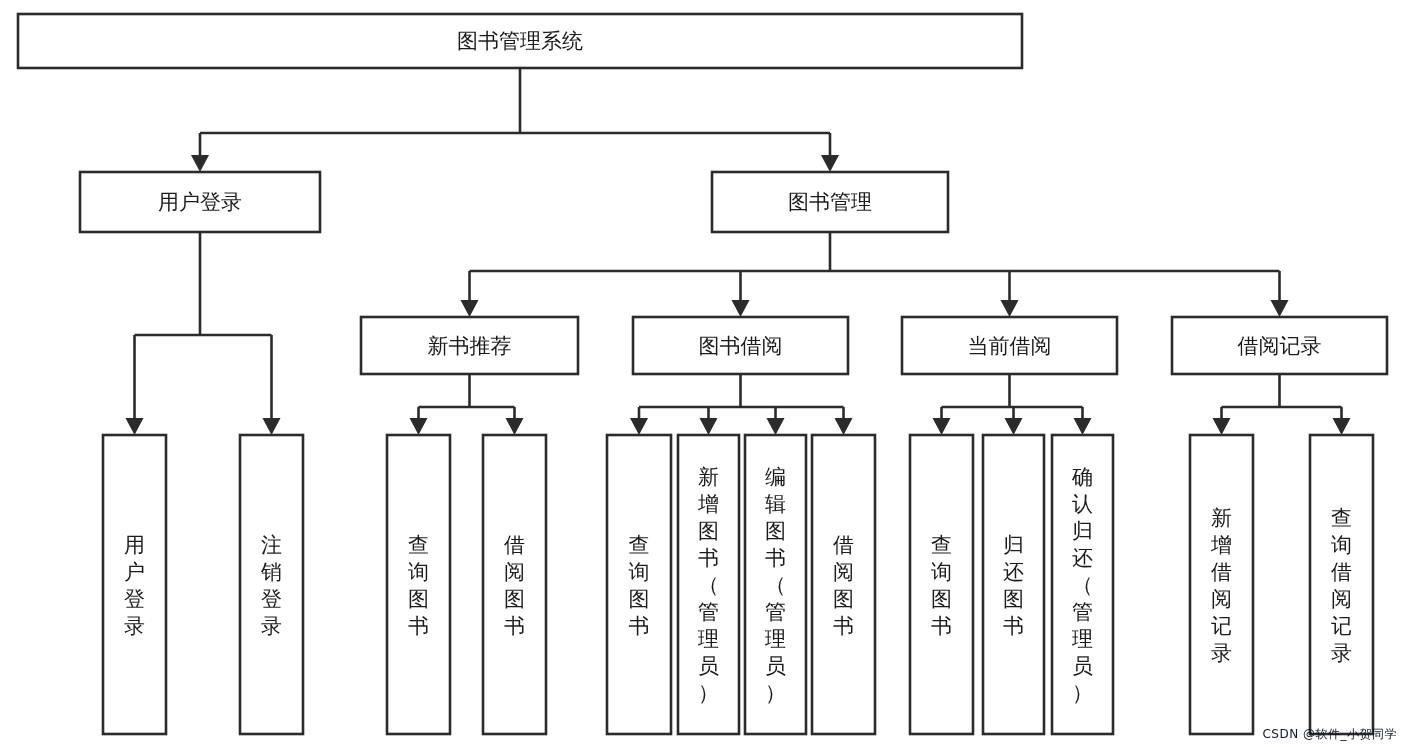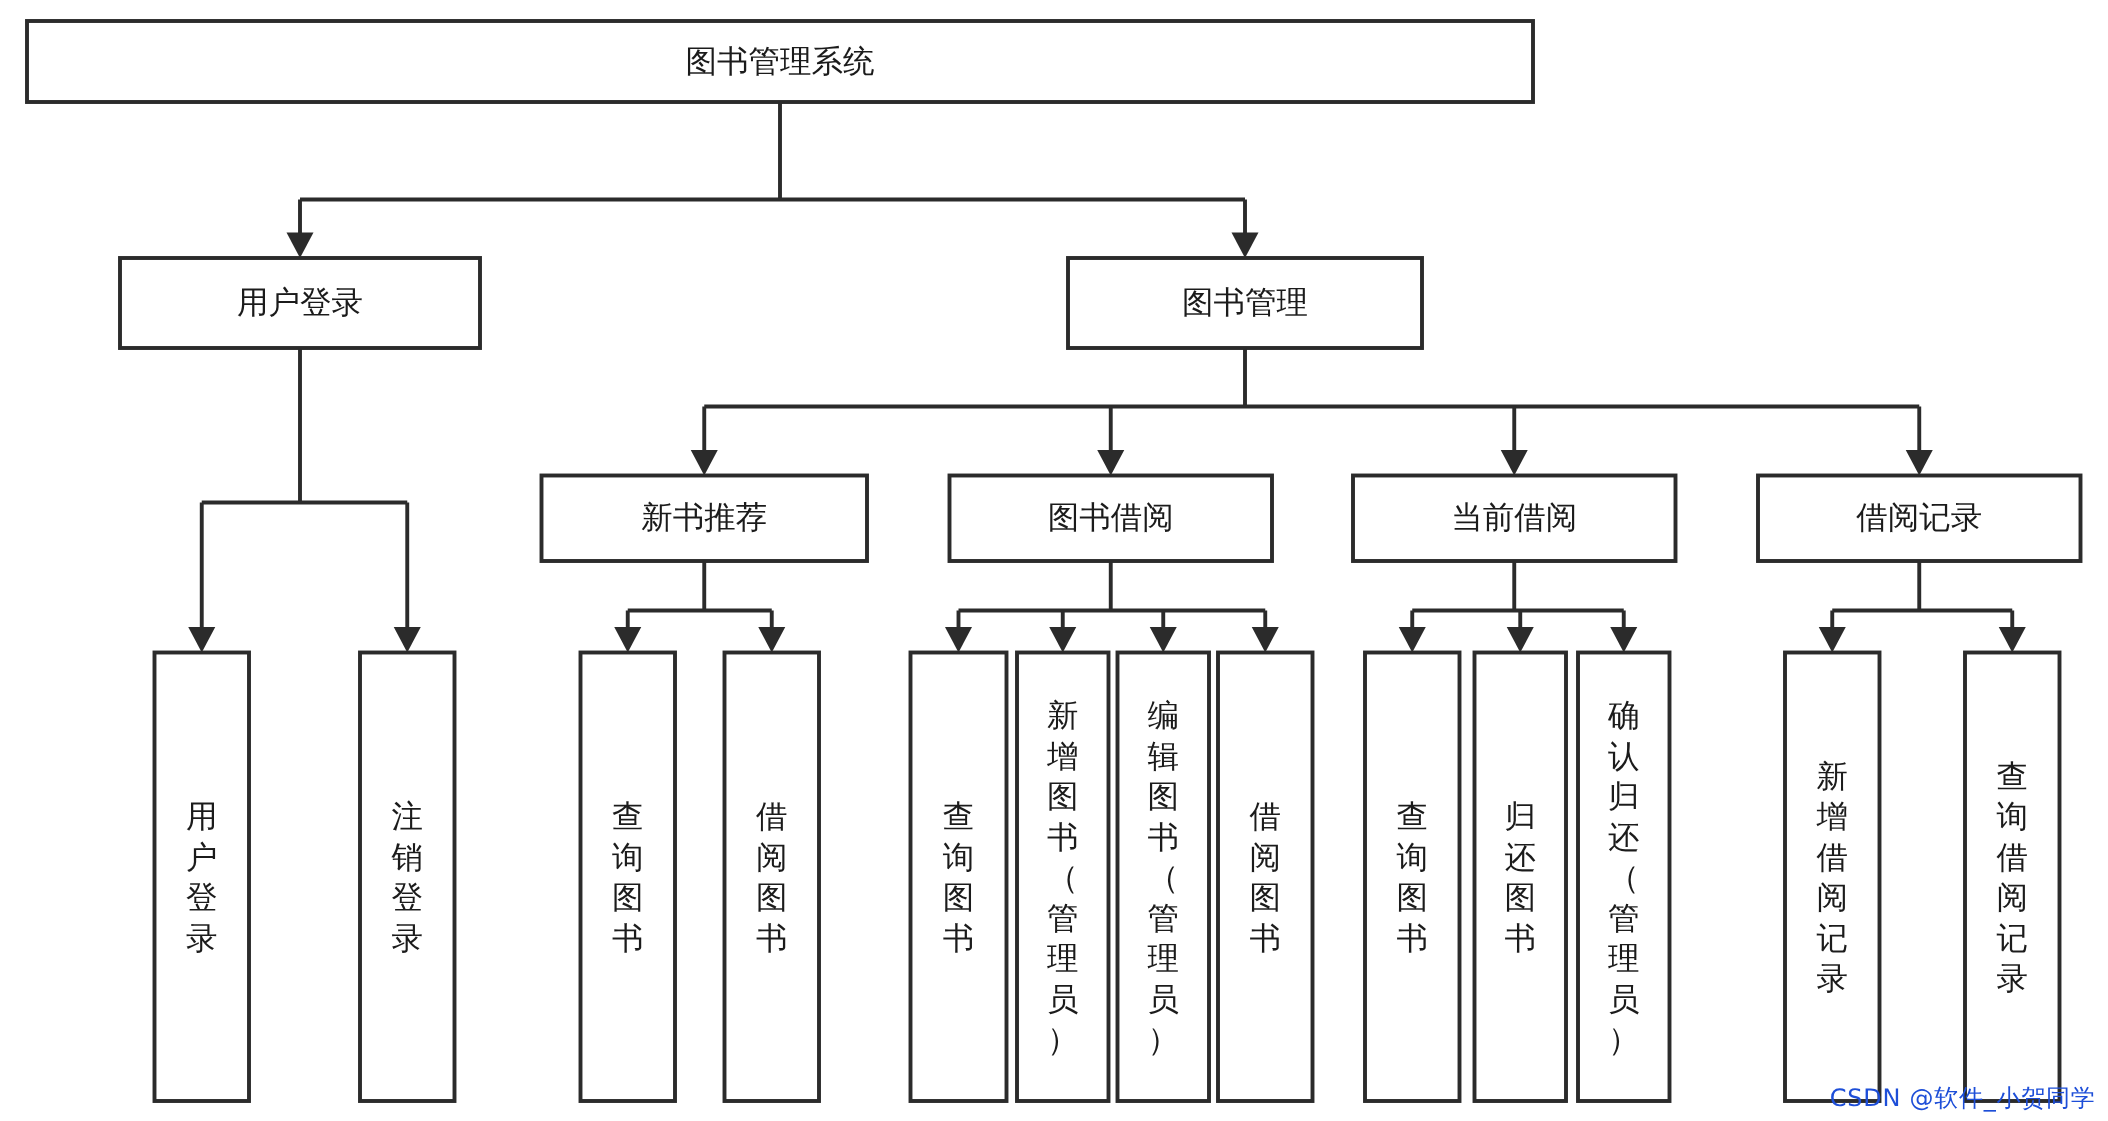--- a/index.html
+++ b/index.html
@@ -52,22 +52,22 @@
   .node-label-vert {
     fill: #1b1b1b;
     font-family: "DejaVu Sans", "Liberation Sans", sans-serif;
     font-size: 21px;
     text-anchor: middle;
   }
   .watermark {
     position: absolute;
     right: 8px;
     bottom: 4px;
-    color: #1d4ed8;
-    font-size: 16px;
+    color: #0f172a;
+    font-size: 12px;
     font-family: "DejaVu Sans", "Liberation Sans", sans-serif;
     white-space: nowrap;
     letter-spacing: 0.5px;
   }
 </style>
 </head>
 <body>
 
 <div id="diagram-root">
 

